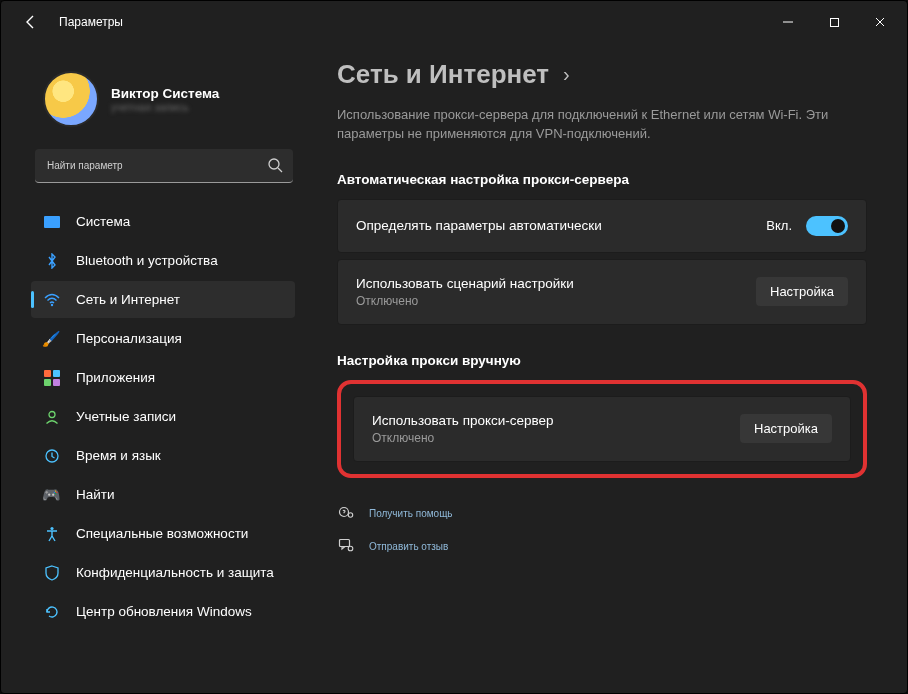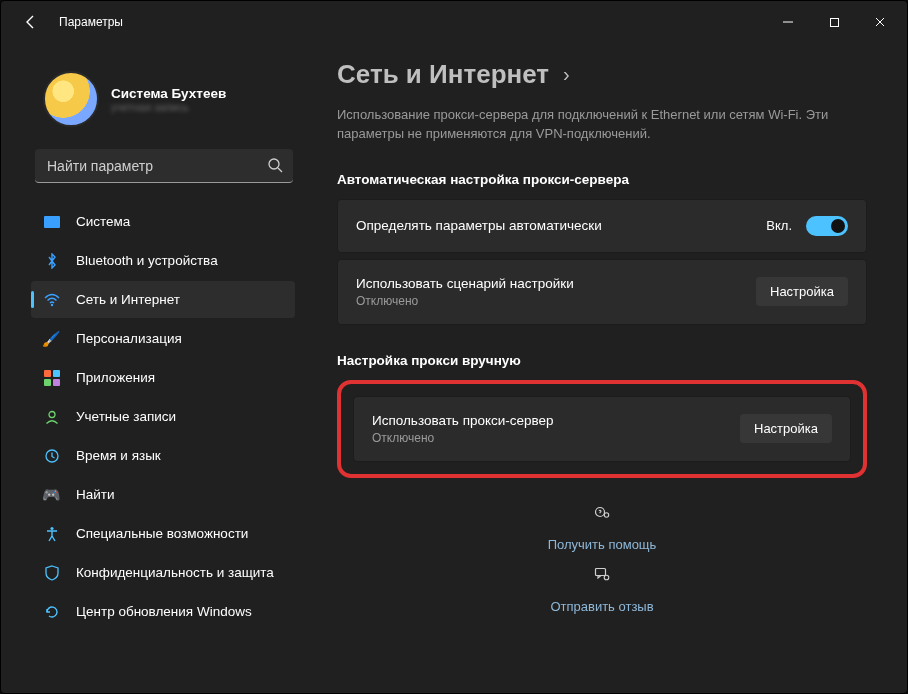--- a/index.html
+++ b/index.html
@@ -11,21 +11,21 @@
   .win-controls { margin-left:auto; display:flex; }
   .win-btn { width:46px; height:32px; display:flex; align-items:center; justify-content:center; color:#fff; }
   .win-btn svg { stroke:#fff; }
   .body { display:flex; padding: 0 0 0 30px; }
   .sidebar { width:270px; flex:none; padding-top:28px; }
   .profile { display:flex; align-items:center; gap:12px; padding-left:12px; margin-bottom:22px; }
   .avatar { width:56px; height:56px; border-radius:50%; background: radial-gradient(circle at 35% 35%, #ffe680 0 22%, #f7c948 23% 55%, #7aa7ff 56% 100%); border:2px solid #2a2a2a;}
   .profile-name { color:#fff; font-size:13.5px; font-weight:600; }
   .profile-sub { color:#6a6a6a; font-size:11px; filter: blur(2.2px); }
   .search { margin: 0 8px 20px 4px; position:relative; }
-  .search input { width:100%; height:34px; background:#2d2d2d; border:none; border-bottom:1.5px solid #9a9a9a; border-radius:4px; color:#cfcfcf; font-size:14px; padding:0 36px 0 12px; outline:none;}
+  .search input { width:100%; height:34px; background:#2d2d2d; border:none; border-bottom:1.5px solid #9a9a9a; border-radius:4px; color:#cfcfcf; font-size:10px; padding:0 36px 0 12px; outline:none;}
   .search input::placeholder{color:#cfcfcf;}
   .search-icon { position:absolute; right:10px; top:8px; color:#cfcfcf; }
   .nav { display:flex; flex-direction:column; gap:2px; padding-right:6px;}
   .nav-item { display:flex; align-items:center; gap:15px; height:37px; padding:0 12px; border-radius:4px; color:#fff; font-size:13.5px; cursor:pointer; position:relative;}
   .nav-item.active { background:#2d2d2d; }
   .nav-item.active::before { content:""; position:absolute; left:0; top:10px; bottom:10px; width:3px; background:#4cc2ff; border-radius:2px;}
   .nav-icon { width:18px; height:18px; display:flex; align-items:center; justify-content:center; font-size:15px;}
   .main { flex:1; padding: 16px 40px 0 36px; color:#fff; }
   .breadcrumb { display:flex; align-items:center; gap:14px; margin-bottom:16px;}
   .bc-parent { font-size:26px; font-weight:600; color:#bfbfbf; }
@@ -38,21 +38,21 @@
   .card-label { font-size:13.5px; color:#fff; }
   .card-sub { font-size:12px; color:#9a9a9a; margin-top:3px;}
   .card-right { margin-left:auto; display:flex; align-items:center; gap:14px;}
   .state-text { font-size:13px; color:#fff;}
   .toggle { width:42px; height:20px; background:#4cc2ff; border-radius:10px; position:relative;}
   .toggle::after{content:""; position:absolute; right:3px; top:3px; width:14px; height:14px; background:#111; border-radius:50%;}
   .btn { background:#373737; color:#fff; font-size:13px; border:none; border-radius:4px; padding:7px 14px; cursor:pointer;}
   .highlight-wrap { border:4px solid #e03232; border-radius:14px; padding:12px; margin-top:10px;}
   .highlight-wrap .card { margin-bottom:0; }
   .footer-links { margin-top:26px; display:flex; flex-direction:column; gap:14px;}
-  .flink { display:flex; align-items:center; gap:14px; color:#8fb8d8; font-size:13px;flex-direction:column; }
+  .flink { display:flex; align-items:center; gap:14px; color:#8fb8d8; font-size:10px; }
   .flink .ficon{ color:#cfcfcf; width:18px; text-align:center; font-size:15px;}
   
   .i-system{width:16px;height:12px;background:#3aa0ff;border-radius:1px;}
   .i-bt{color:#3aa0ff;}
   .i-net{color:#3aa0ff;}
   .i-apps{display:grid;grid-template-columns:7px 7px;grid-template-rows:7px 7px;gap:2px;}
   .i-apps span{background:#ff6a3c;border-radius:1px;}
   .i-apps span:nth-child(2){background:#4cc2ff;}
   .i-apps span:nth-child(3){background:#6dd36d;}
   .i-apps span:nth-child(4){background:#c080e0;}
@@ -86,21 +86,21 @@
           </svg>
       </div>
     </div>
   </div>
 
   <div class="body">
     <div class="sidebar">
       <div class="profile">
         <div class="avatar"></div>
         <div>
-          <div class="profile-name">Система Бухтеев</div>
+          <div class="profile-name">Виктор Система</div>
           <div class="profile-sub">учетная запись</div>
         </div>
       </div>
 
       <div class="search">
         <input type="text" placeholder="Найти параметр" style="">
         <span class="search-icon">
           <svg width="16" height="16" viewBox="0 0 16 16">
               <circle cx="7" cy="7" r="5" fill="none" stroke="#cfcfcf" stroke-width="1.3"></circle>
               <line x1="11" y1="11" x2="15" y2="15" stroke="#cfcfcf" stroke-width="1.3"></line>

